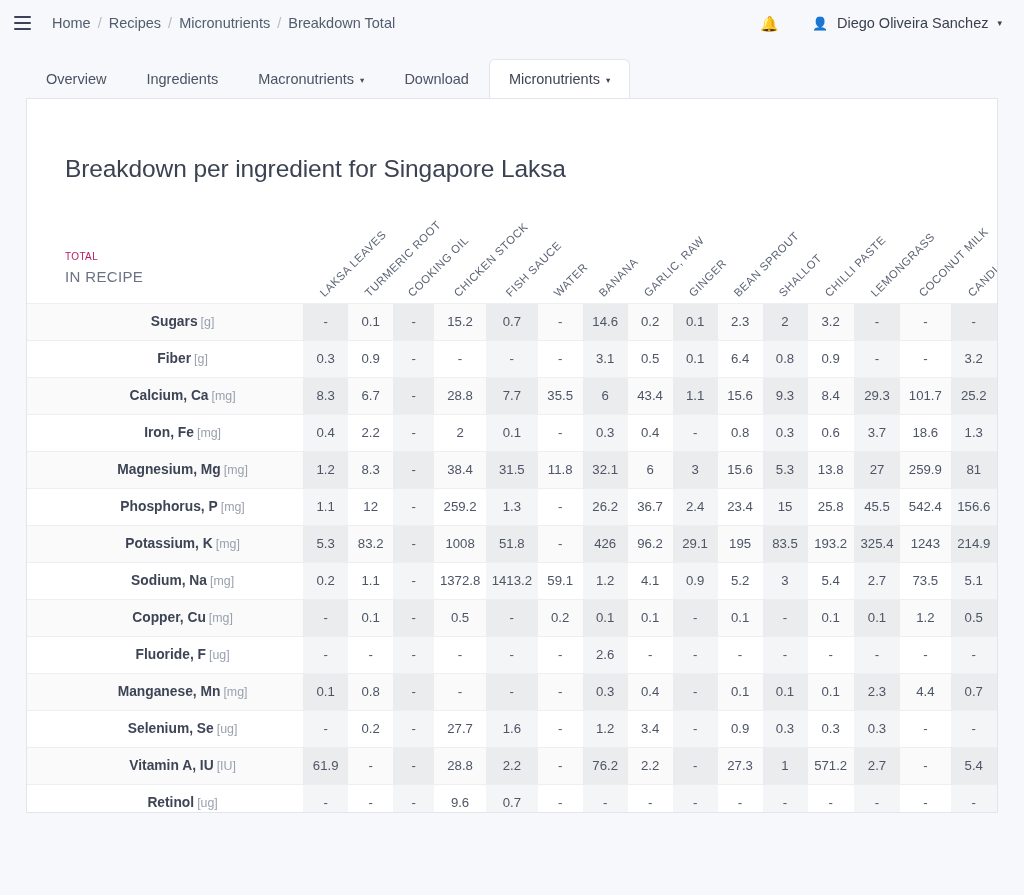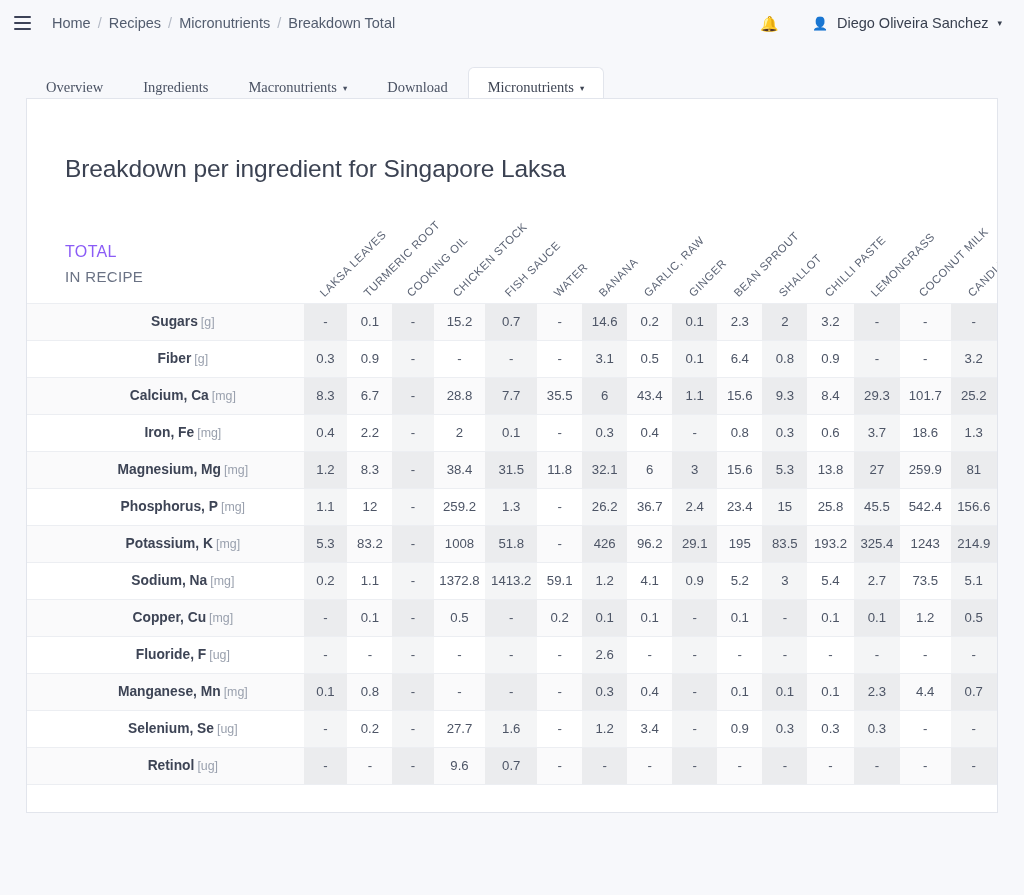--- a/index.html
+++ b/index.html
@@ -55,22 +55,21 @@
   }
   .tab {
     font-size: 14.5px;
     color: #4a5263;
     padding: 12px 19px 14px 19px;
     cursor: pointer;
     white-space: nowrap;
     line-height: 1.1;
     border: 1px solid transparent;
     position: relative;
-    top: 13px;
-    font-family: Liberation Serif, serif;
+    top: 5px;
   }
   .tab .caret { font-size: 8.5px; margin-left: 6px; position: relative; top: -1px; }
   .tab.active {
     background: #ffffff;
     border: 1px solid #e2e5ec;
     border-bottom-color: #ffffff;
     border-radius: 6px 6px 0 0;
     color: #3d4453;
   }
 
@@ -115,21 +114,21 @@
     border: none;
     height: 100px;
   }
   th.corner {
     text-align: left;
     padding-left: 38px;
     vertical-align: bottom;
     padding-bottom: 14px;
   }
   .corner .t1 {
-    font-size: 16px; color: #8b5cf6; letter-spacing: 0.35px; font-weight: 400;
+    font-size: 10px; color: #be185d; letter-spacing: 0.35px; font-weight: 400;
     line-height: 1.65;
   }
   .corner .t2 {
     font-size: 15px; color: #6a7284; letter-spacing: 0.35px; font-weight: 400;
     line-height: 1.55;
   }
   .rot-cell { position: relative; height: 100px; }
   .rot {
     position: absolute;
     left: 50%;
@@ -500,20 +499,38 @@
             <td class="">3.4</td>
             <td class="colshade">-</td>
             <td class="">0.9</td>
             <td class="colshade">0.3</td>
             <td class="">0.3</td>
             <td class="colshade">0.3</td>
             <td class="">-</td>
             <td class="colshade">-</td>
           </tr>
           <tr>
+            <td class="label"><span>Vitamin A, IU</span><span class="unit">[IU]</span></td>
+            <td class="colshade">61.9</td>
+            <td class="">-</td>
+            <td class="colshade">-</td>
+            <td class="">28.8</td>
+            <td class="colshade">2.2</td>
+            <td class="">-</td>
+            <td class="colshade">76.2</td>
+            <td class="">2.2</td>
+            <td class="colshade">-</td>
+            <td class="">27.3</td>
+            <td class="colshade">1</td>
+            <td class="">571.2</td>
+            <td class="colshade">2.7</td>
+            <td class="">-</td>
+            <td class="colshade">5.4</td>
+          </tr>
+          <tr>
             <td class="label"><span>Retinol</span><span class="unit">[ug]</span></td>
             <td class="colshade">-</td>
             <td class="">-</td>
             <td class="colshade">-</td>
             <td class="">9.6</td>
             <td class="colshade">0.7</td>
             <td class="">-</td>
             <td class="colshade">-</td>
             <td class="">-</td>
             <td class="colshade">-</td>

